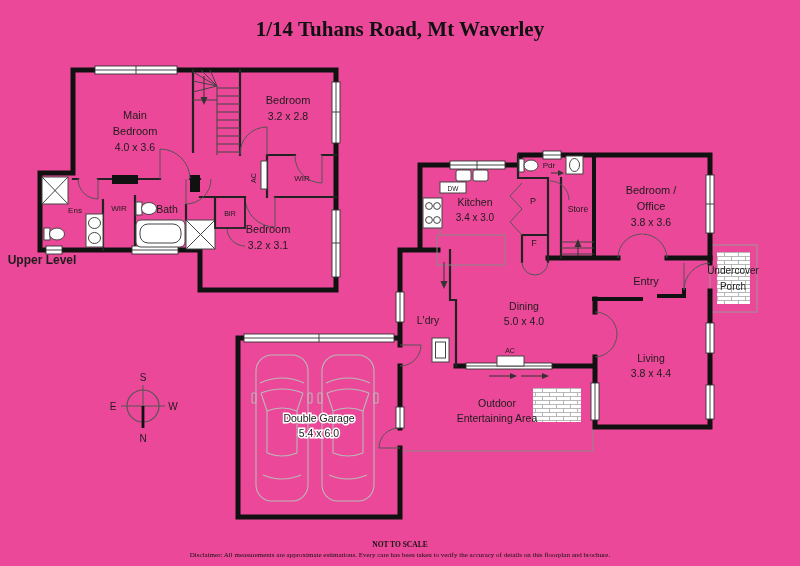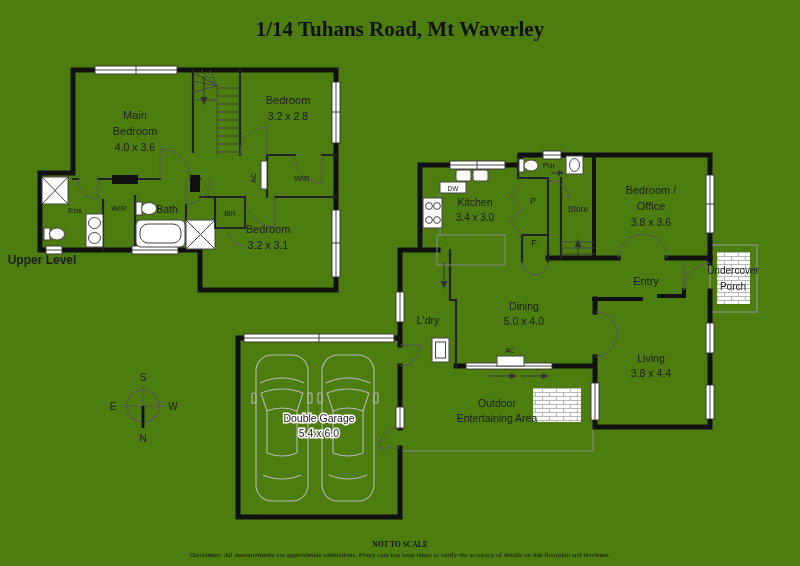--- a/index.html
+++ b/index.html
@@ -1,16 +1,16 @@
 <!DOCTYPE html>
 <html><head>
 <meta charset="utf-8">
 <style>
   html,body{margin:0;padding:0;background:#fff;}
-  .canvas{position:relative;width:800px;height:566px;background:#4d7c0f;overflow:hidden;}
+  .canvas{position:relative;width:800px;height:566px;background:#ec4899;overflow:hidden;}
   svg{display:block;}
   .t{font-family:"Liberation Sans",sans-serif;fill:#1c1c1c;text-anchor:middle;}
   .serif{font-family:"Liberation Serif",serif;fill:#111;text-anchor:middle;}
   .halo{paint-order:stroke;stroke:#ffffff;stroke-width:3px;}
   .wall{stroke:#111;fill:none;stroke-linecap:square;}
   .iwall{stroke:#222;fill:none;stroke-linecap:square;}
   .fix{stroke:#444;fill:#fff;stroke-width:1;}
   .fixl{stroke:#444;fill:none;stroke-width:1;}
   .door{stroke:#555;fill:none;stroke-width:1;}
   .win{fill:#fff;stroke:#333;stroke-width:0.9;}

